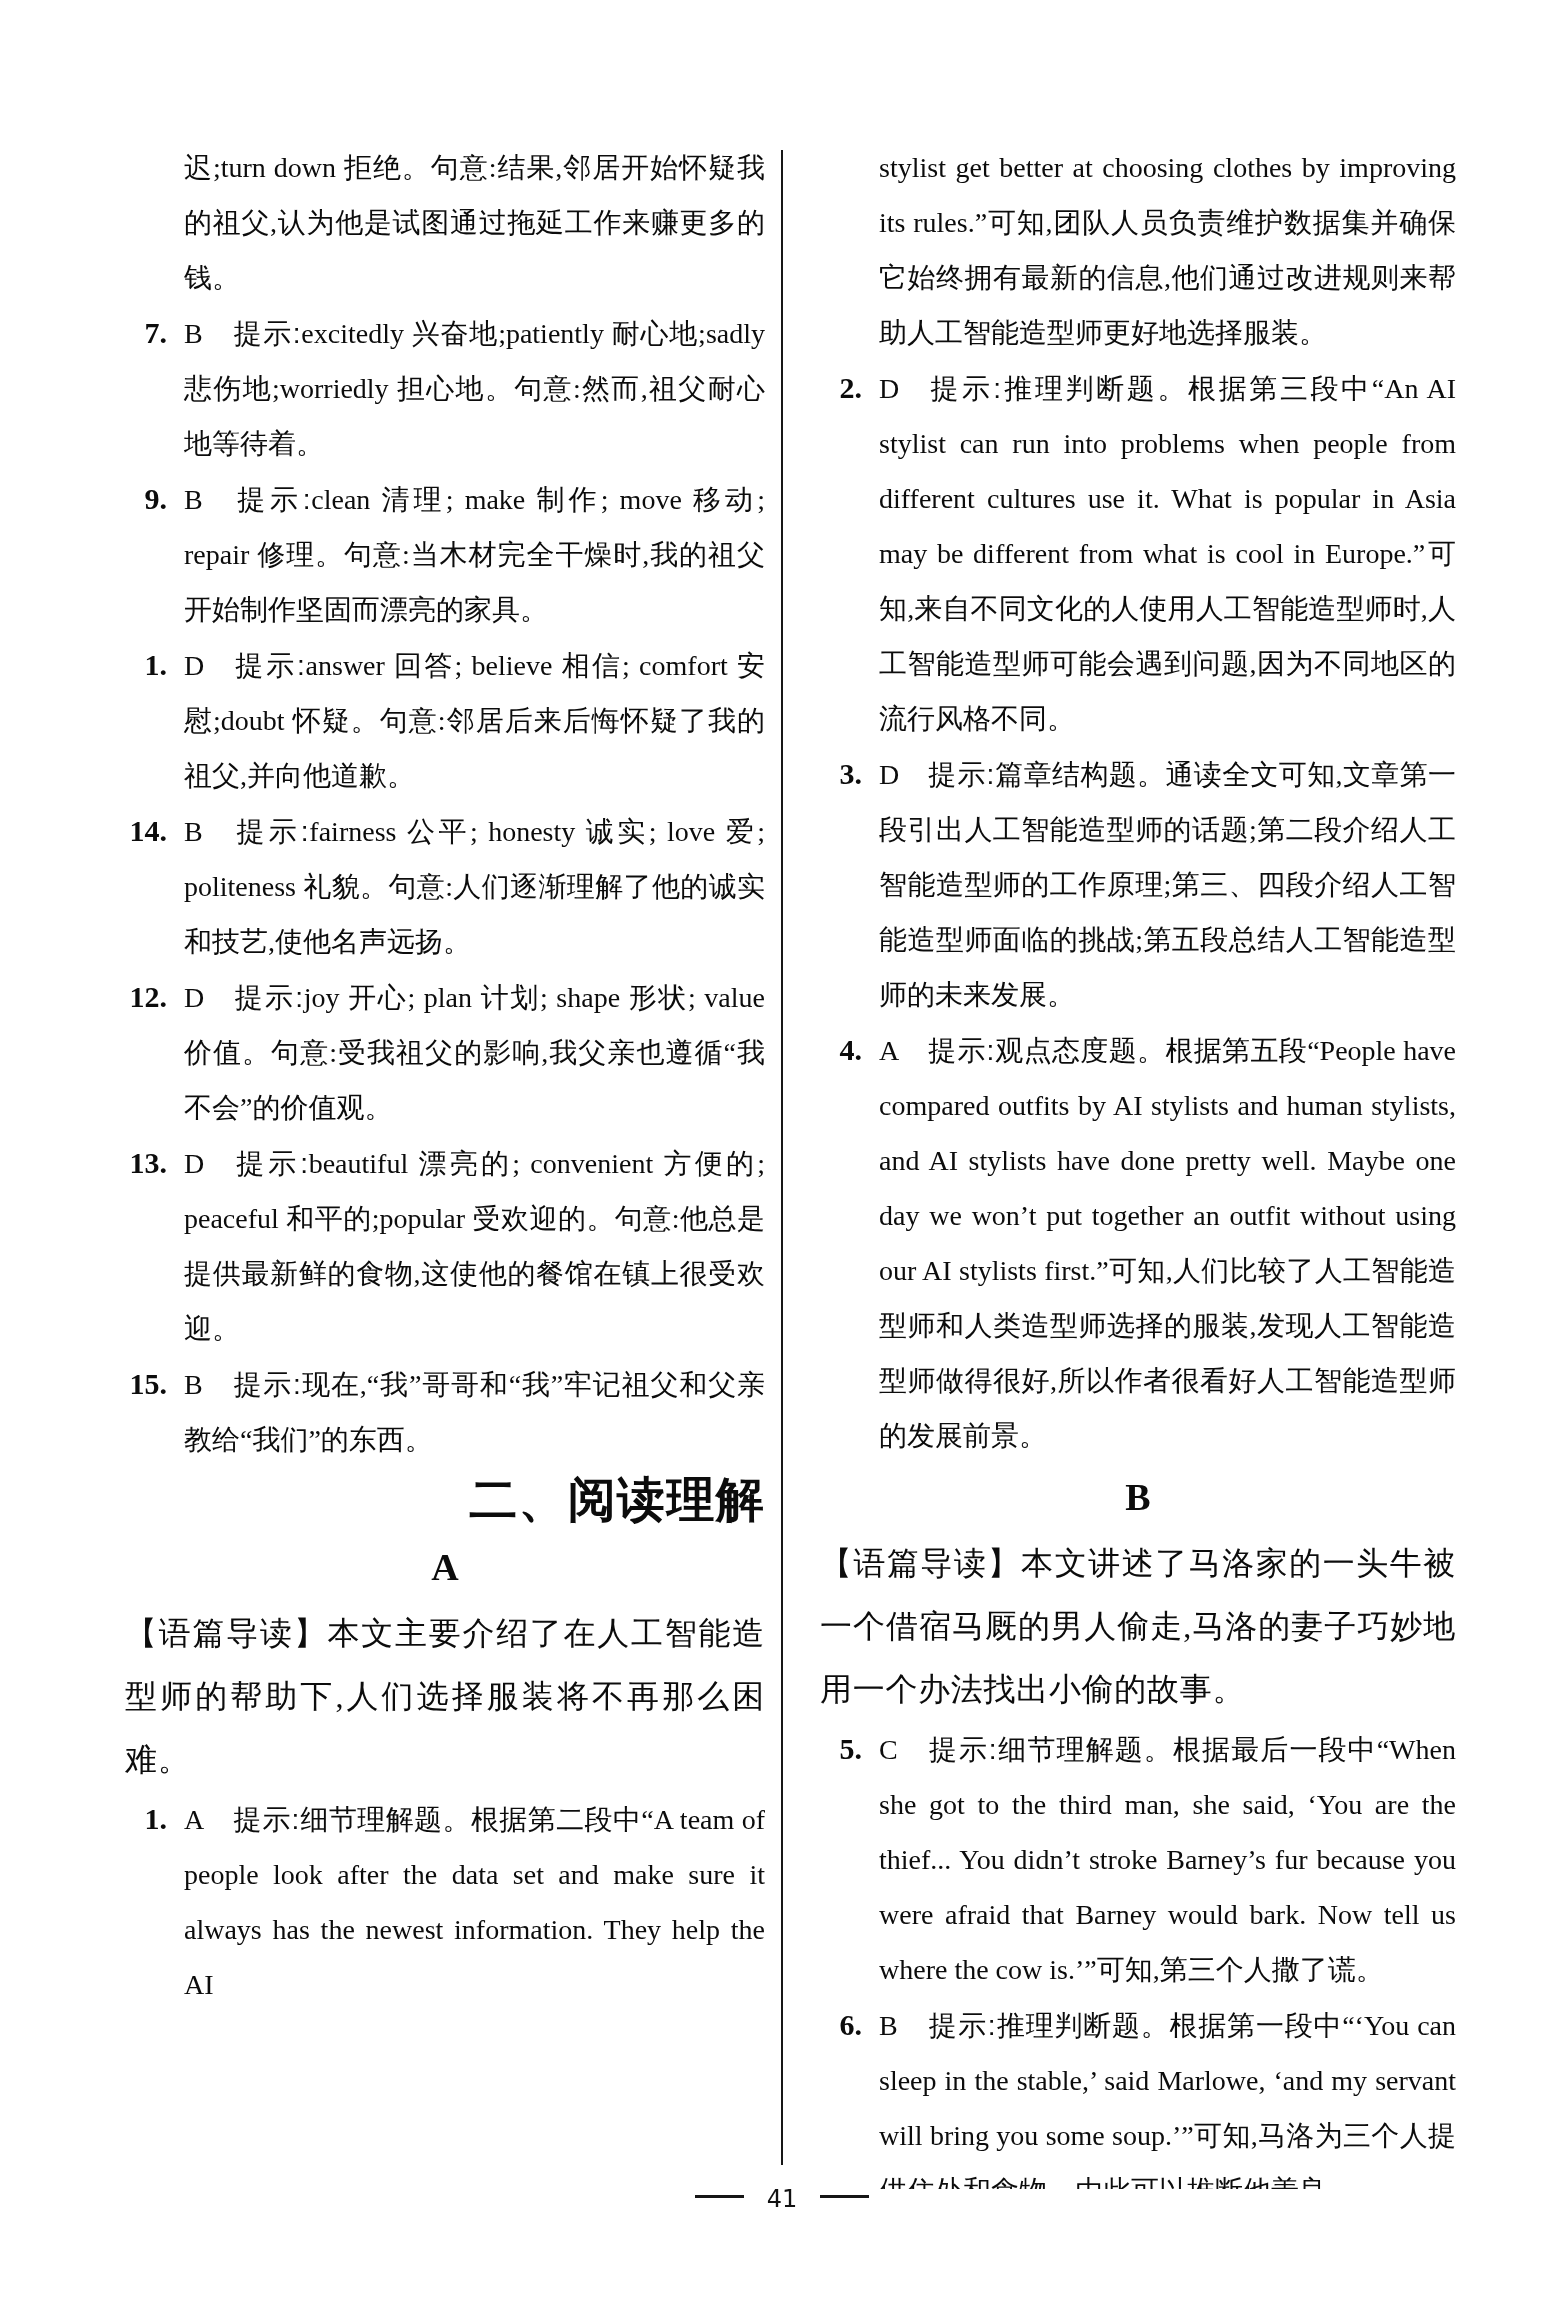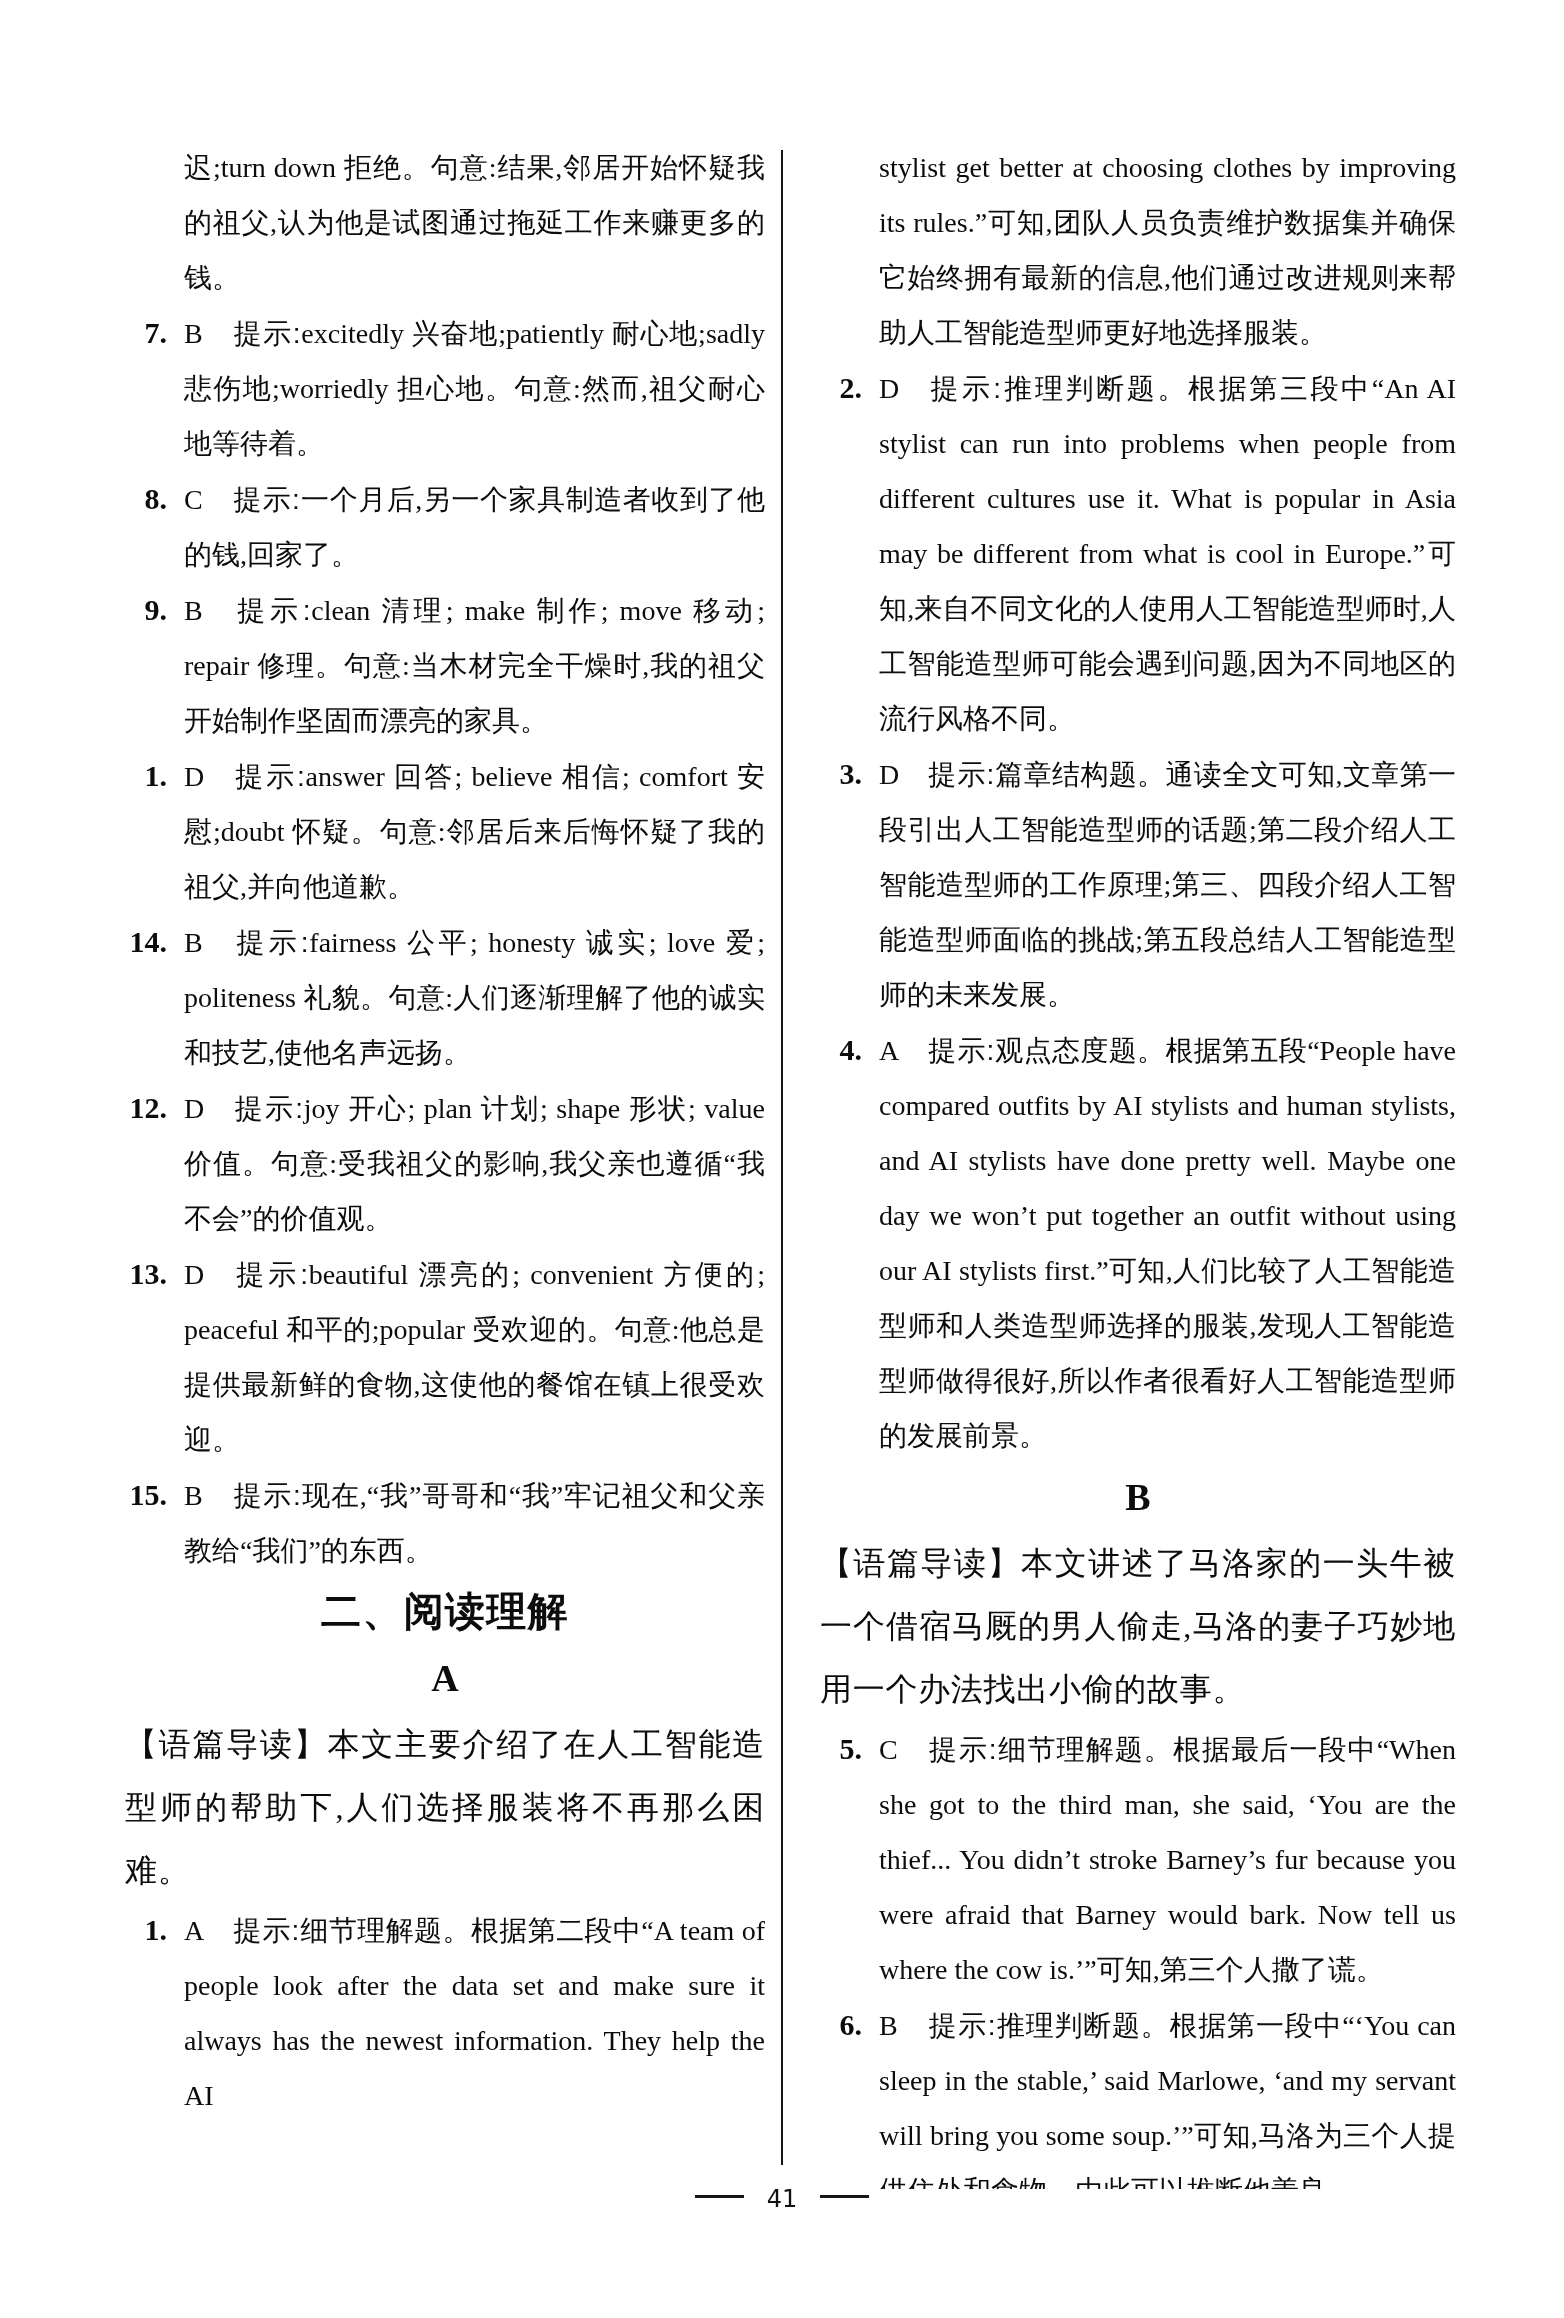--- a/index.html
+++ b/index.html
@@ -70,23 +70,23 @@
 
   
   .continuation {
     padding-left: 59px;
   }
 
   
   .heading {
     font-family: "Liberation Sans", "DejaVu Sans", sans-serif;
     font-weight: 700;
-    font-size: 40px;
+    font-size: 48px;
     line-height: 66px;
-    text-align: center;
+    text-align: right;
     letter-spacing: 1.3px;
   }
 
   
   .passage {
     text-align: center;
     font-weight: 700;
     font-size: 38px;
     line-height: 69px;
   }
@@ -125,21 +125,20 @@
     margin: 0 22.4px;
   }
 </style>
 </head>
 <body>
 
 <div class="sheet">
   <div class="col col-left" id="col-left">
       <div class="block continuation"><span>迟;turn down 拒绝。句意:结果,邻居开始怀疑我的祖父,认为他是试图通过拖延工作来赚更多的钱。</span></div>
       <div class="block item"><span class="num">7.</span><span class="ans">B</span><span class="hint-label">提示:</span><span class="hint-text">excitedly 兴奋地;patiently 耐心地;sadly 悲伤地;worriedly 担心地。句意:然而,祖父耐心地等待着。</span></div>
-      <div class="block item"><span class="num">8.</span><span class="ans">C</span><span class="hint-label">提示:</span><span class="hint-text">一个月后,另一个家具制造者收到了他的钱,回家了。</span></div>
       <div class="block item"><span class="num">9.</span><span class="ans">B</span><span class="hint-label">提示:</span><span class="hint-text">clean 清理; make 制作; move 移动; repair 修理。句意:当木材完全干燥时,我的祖父开始制作坚固而漂亮的家具。</span></div>
       <div class="block item"><span class="num">1.</span><span class="ans">D</span><span class="hint-label">提示:</span><span class="hint-text">answer 回答; believe 相信; comfort 安慰;doubt 怀疑。句意:邻居后来后悔怀疑了我的祖父,并向他道歉。</span></div>
       <div class="block item"><span class="num">14.</span><span class="ans">B</span><span class="hint-label">提示:</span><span class="hint-text">fairness 公平; honesty 诚实; love 爱; politeness 礼貌。句意:人们逐渐理解了他的诚实和技艺,使他名声远扬。</span></div>
       <div class="block item"><span class="num">12.</span><span class="ans">D</span><span class="hint-label">提示:</span><span class="hint-text">joy 开心; plan 计划; shape 形状; value 价值。句意:受我祖父的影响,我父亲也遵循“我不会”的价值观。</span></div>
       <div class="block item"><span class="num">13.</span><span class="ans">D</span><span class="hint-label">提示:</span><span class="hint-text">beautiful 漂亮的; convenient 方便的; peaceful 和平的;popular 受欢迎的。句意:他总是提供最新鲜的食物,这使他的餐馆在镇上很受欢迎。</span></div>
       <div class="block item"><span class="num">15.</span><span class="ans">B</span><span class="hint-label">提示:</span><span class="hint-text">现在,“我”哥哥和“我”牢记祖父和父亲教给“我们”的东西。</span></div>
       <div class="block heading"><span>二、阅读理解</span></div>
       <div class="block passage"><span>A</span></div>
       <div class="block guide"><span class="guide-label">【语篇导读】</span><span class="guide-text">本文主要介绍了在人工智能造型师的帮助下,人们选择服装将不再那么困难。</span></div>
       <div class="block item"><span class="num">1.</span><span class="ans">A</span><span class="hint-label">提示:</span><span class="hint-text">细节理解题。根据第二段中“A team of people look after the data set and make sure it always has the newest information. They help the AI</span></div>

